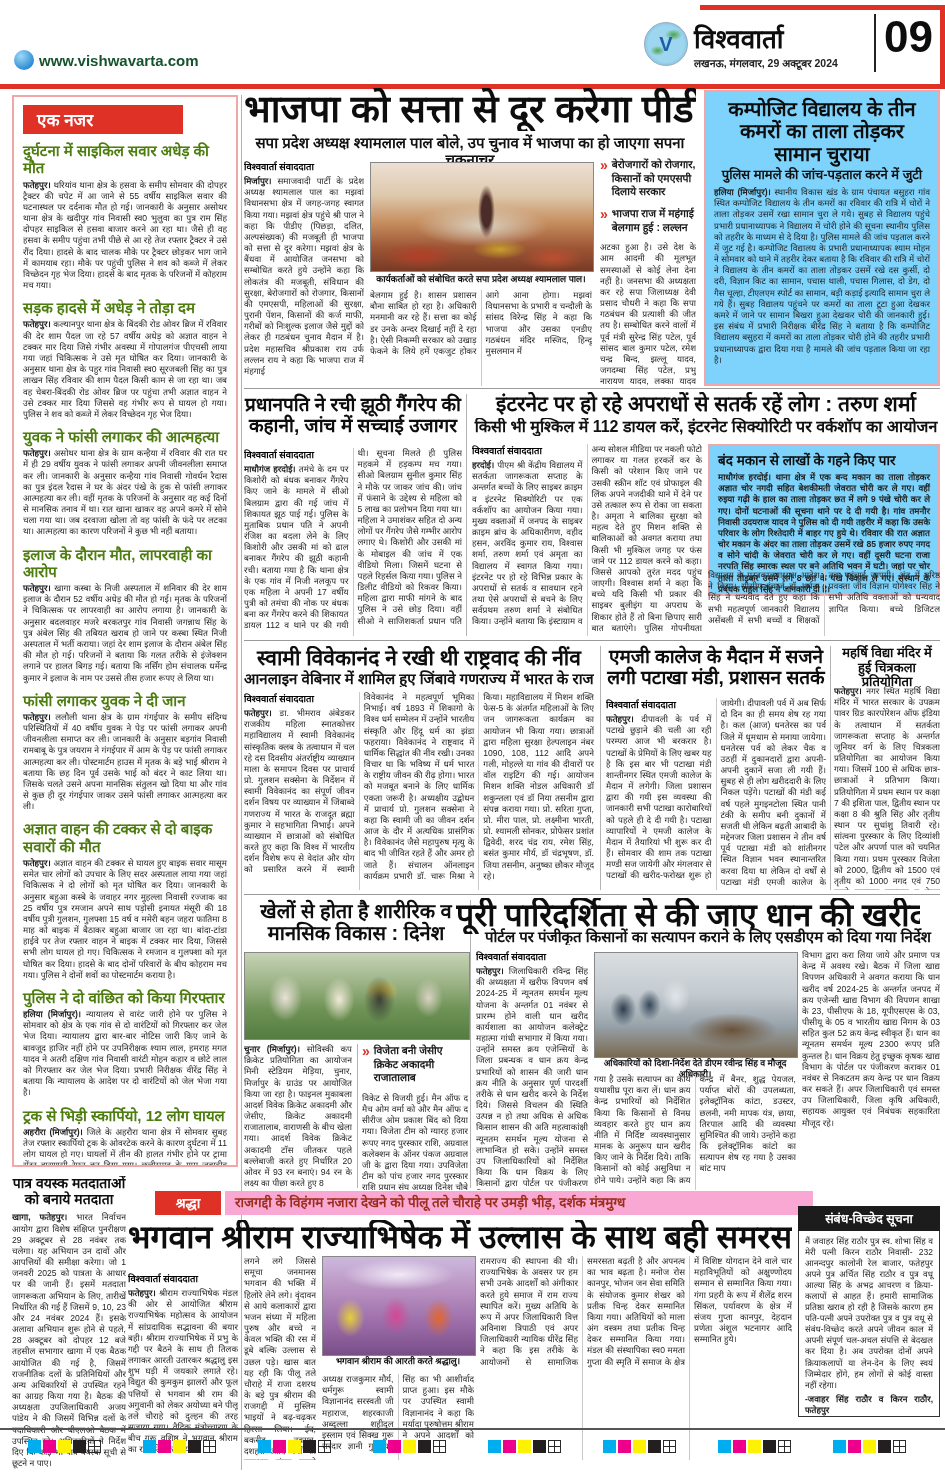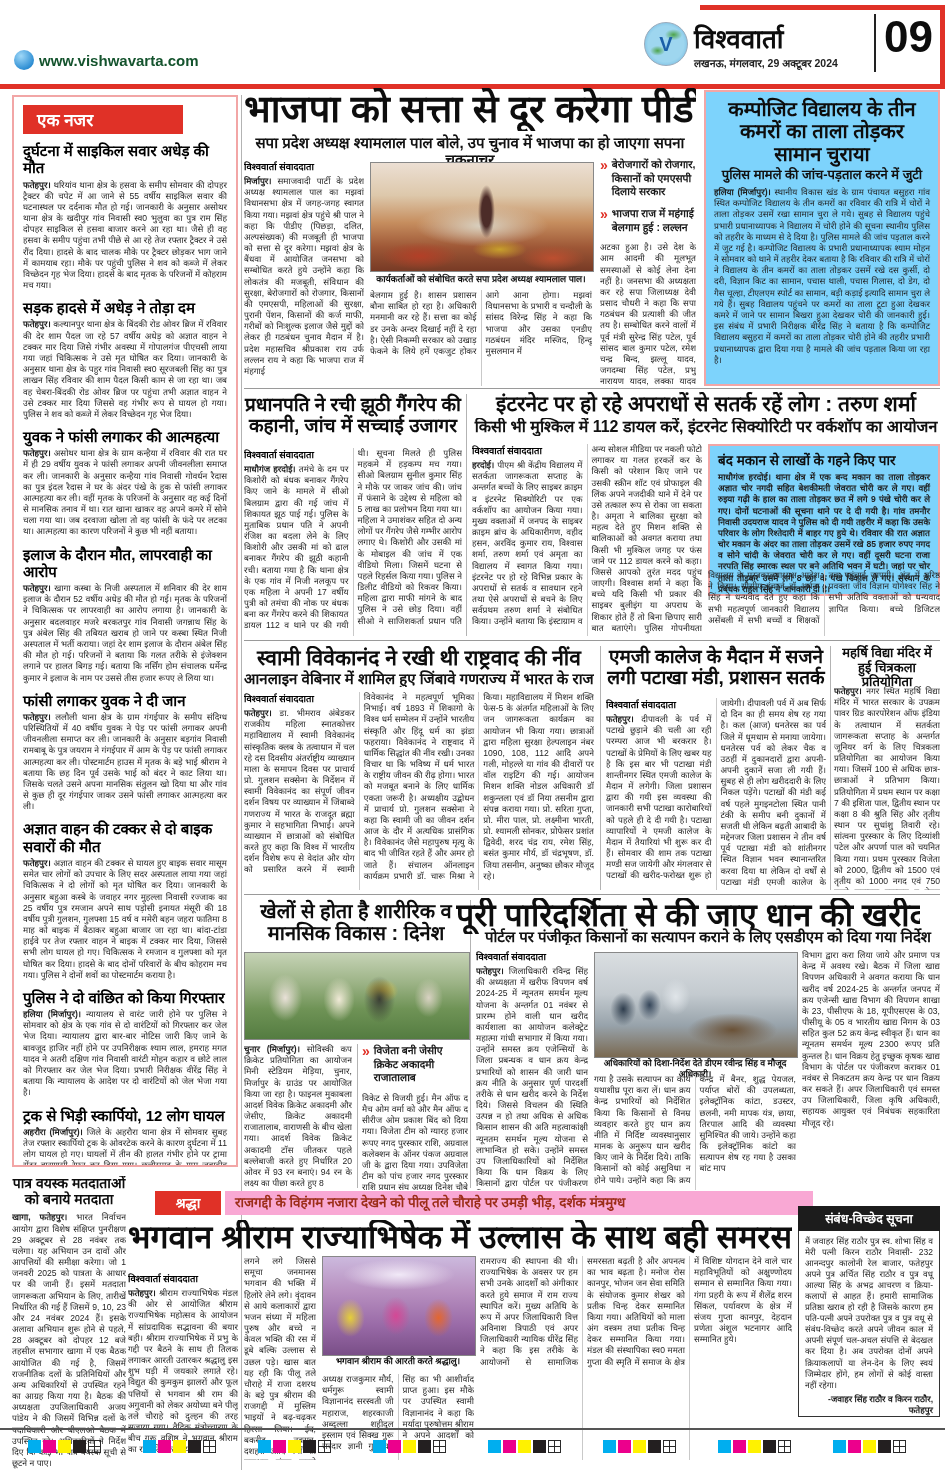--- a/index.html
+++ b/index.html
@@ -14,21 +14,21 @@
   .dl{font-weight:700}
   .byline{font-weight:700;font-size:9.5px;margin:0 0 3px;color:#000}
   .cols2{column-count:2;column-gap:9px;column-rule:1px solid #c9c9c9}
   .cols3{column-count:3;column-gap:9px;column-rule:1px solid #c9c9c9}
   .clip{overflow:hidden}
   .vline{background:#b3b3b3;width:1px}
   .hline{background:#9a9a9a;height:1px}
   .red{background:#e03127}
   .ekbox{border:2px solid #f2a6a6;padding:6px 9px;box-sizing:border-box;overflow:hidden;background:#fff}
   .ekbanner{background:#e03127;color:#fff;font-size:17px;font-weight:700;width:132px;padding:3px 14px;margin:2px 0 6px}
-  .ekitem h3{font-size:15px;margin:8px 0 3px;line-height:1.15;color:#000000;font-weight:700}
+  .ekitem h3{font-size:15px;margin:8px 0 3px;line-height:1.15;color:#4d7c0f;font-weight:700}
   .pinkbox{border:2px solid #f2a6a6;padding:4px 8px;box-sizing:border-box;overflow:hidden;background:#7dd3fc}
   .caption{font-size:9px;font-weight:700;text-align:center;color:#111;line-height:1.2}
   .bullet{display:flex;gap:4px;font-size:10.5px;font-weight:700;line-height:1.3;margin-bottom:8px;text-align:left}
   .chev{color:#e03127;font-weight:900;font-size:14px;line-height:1;flex:0 0 auto}
   .chev::before{content:"»"}
   .ph{overflow:hidden;border:1px solid #888}
   .ph-rally{background:
     radial-gradient(ellipse 12px 38px at 52% 45%,#4c2c28 0 40%,transparent 70%),
     radial-gradient(ellipse 44px 16px at 58% 80%,#c79f2c,transparent 62%),
     radial-gradient(ellipse 62px 22px at 22% 86%,#b33f27,transparent 62%),
@@ -63,21 +63,21 @@
       radial-gradient(ellipse 12px 8px at 30% 66%,#4da44a,transparent 62%),
       radial-gradient(circle,#9ed6ef 0 60%,#57a7d7 100%);
     border:1px solid #9ab}
   .globe span{color:#1a5fa8;font-weight:700;font-size:20px}
   .inset-h{font-size:13.5px;font-weight:700;margin:1px 0 3px;color:#0d0d0d}
   .strip{background:#f9a8d4;color:#9c2d18;font-weight:700;font-size:13.5px;line-height:24px;padding:0 10px;
          box-sizing:border-box;white-space:nowrap;overflow:hidden}
   .shlabel{background:#e03127;color:#fff;font-weight:700;font-size:14px;line-height:24px;text-align:center}
   .sbx-title{background:#1c1c1c;color:#fff;font-size:12.5px;font-weight:700;text-align:center;padding:4px 0}
   .sbx-body{border:1.5px solid #333;border-top:none;padding:5px 6px;box-sizing:border-box;overflow:hidden}
-  .sign{font-weight:700;text-align:right;margin-top:3px}
+  .sign{font-weight:700;margin-top:3px}
   .cmyk{display:flex;gap:2px;align-items:center}
   .sq{width:13px;height:13px}
   .c{background:#00aeef}.m{background:#ec008c}.y{background:#fff200}.k{background:#231f20}
   .reg{width:13px;height:13px;border:1.5px solid #2a2a2a;box-sizing:border-box;
        background:linear-gradient(#2a2a2a,#2a2a2a) center/100% 1px no-repeat,
                   linear-gradient(#2a2a2a,#2a2a2a) center/1px 100% no-repeat}
 </style>
 </head>
 <body>
 

